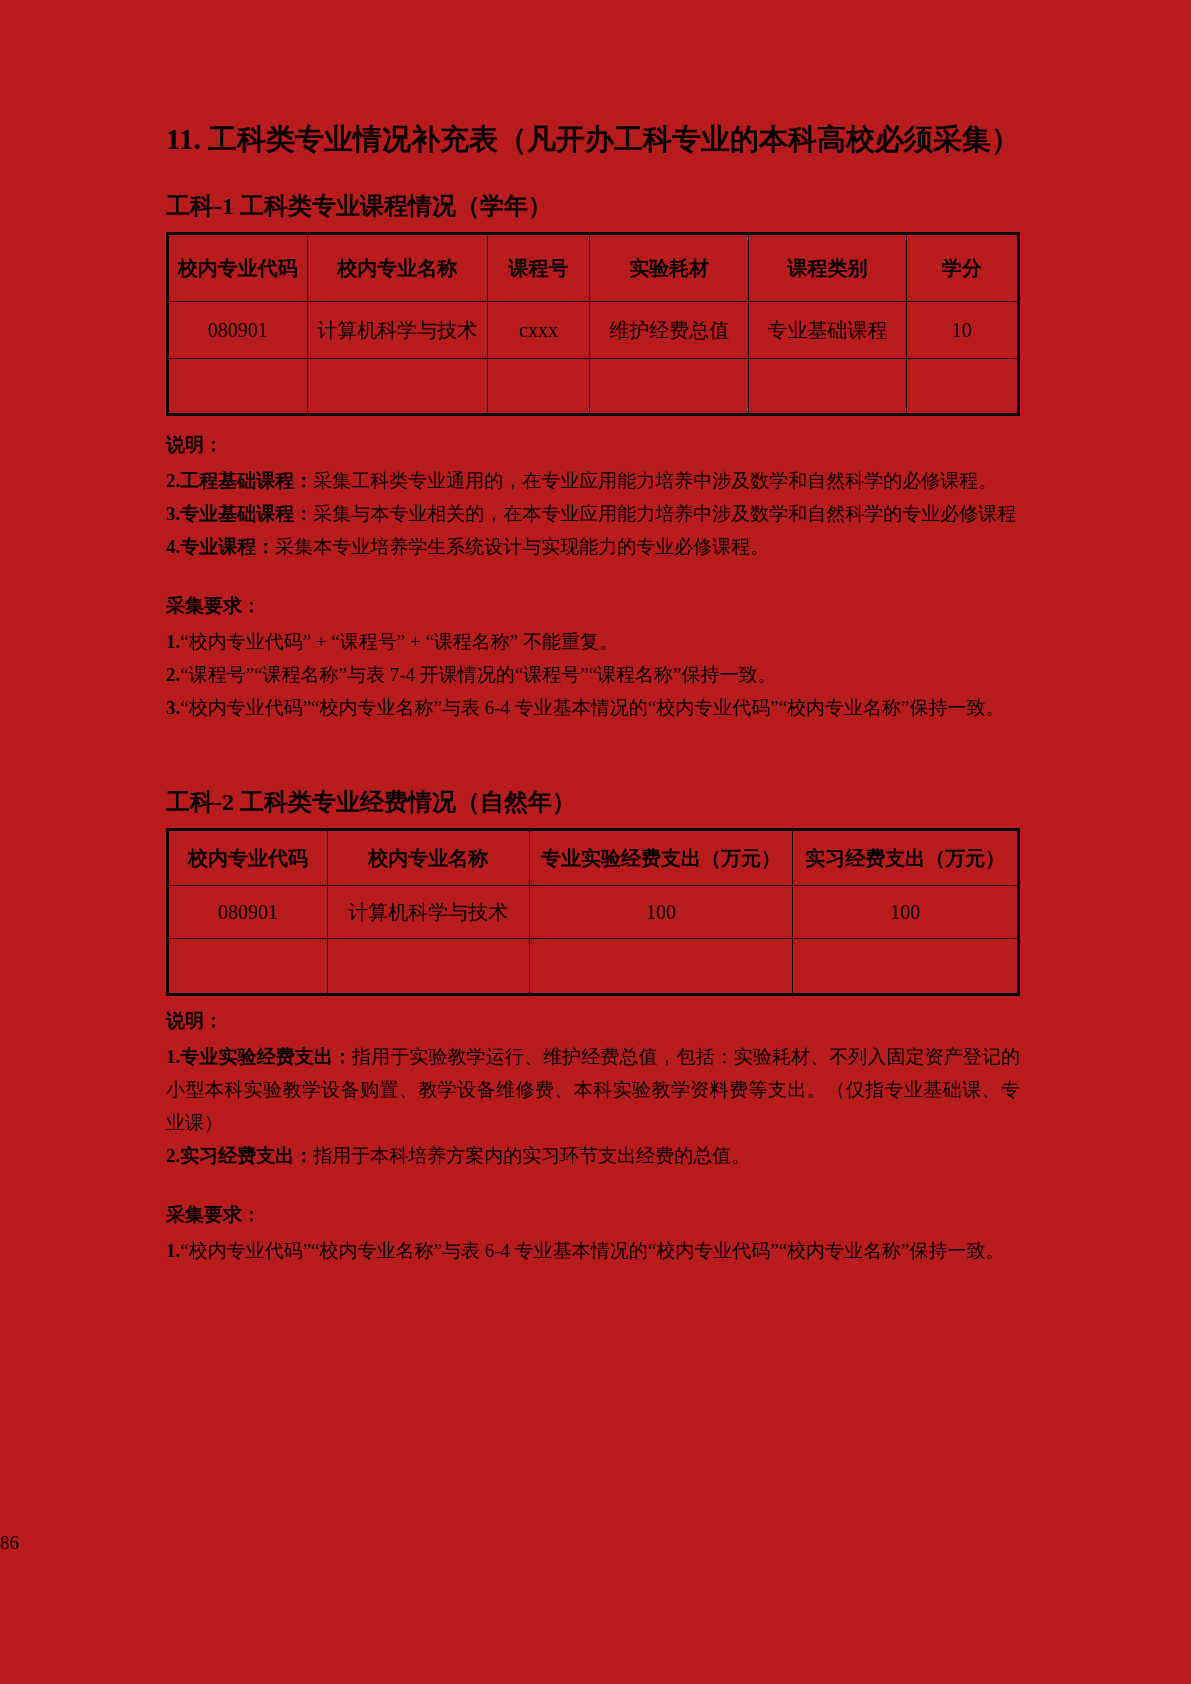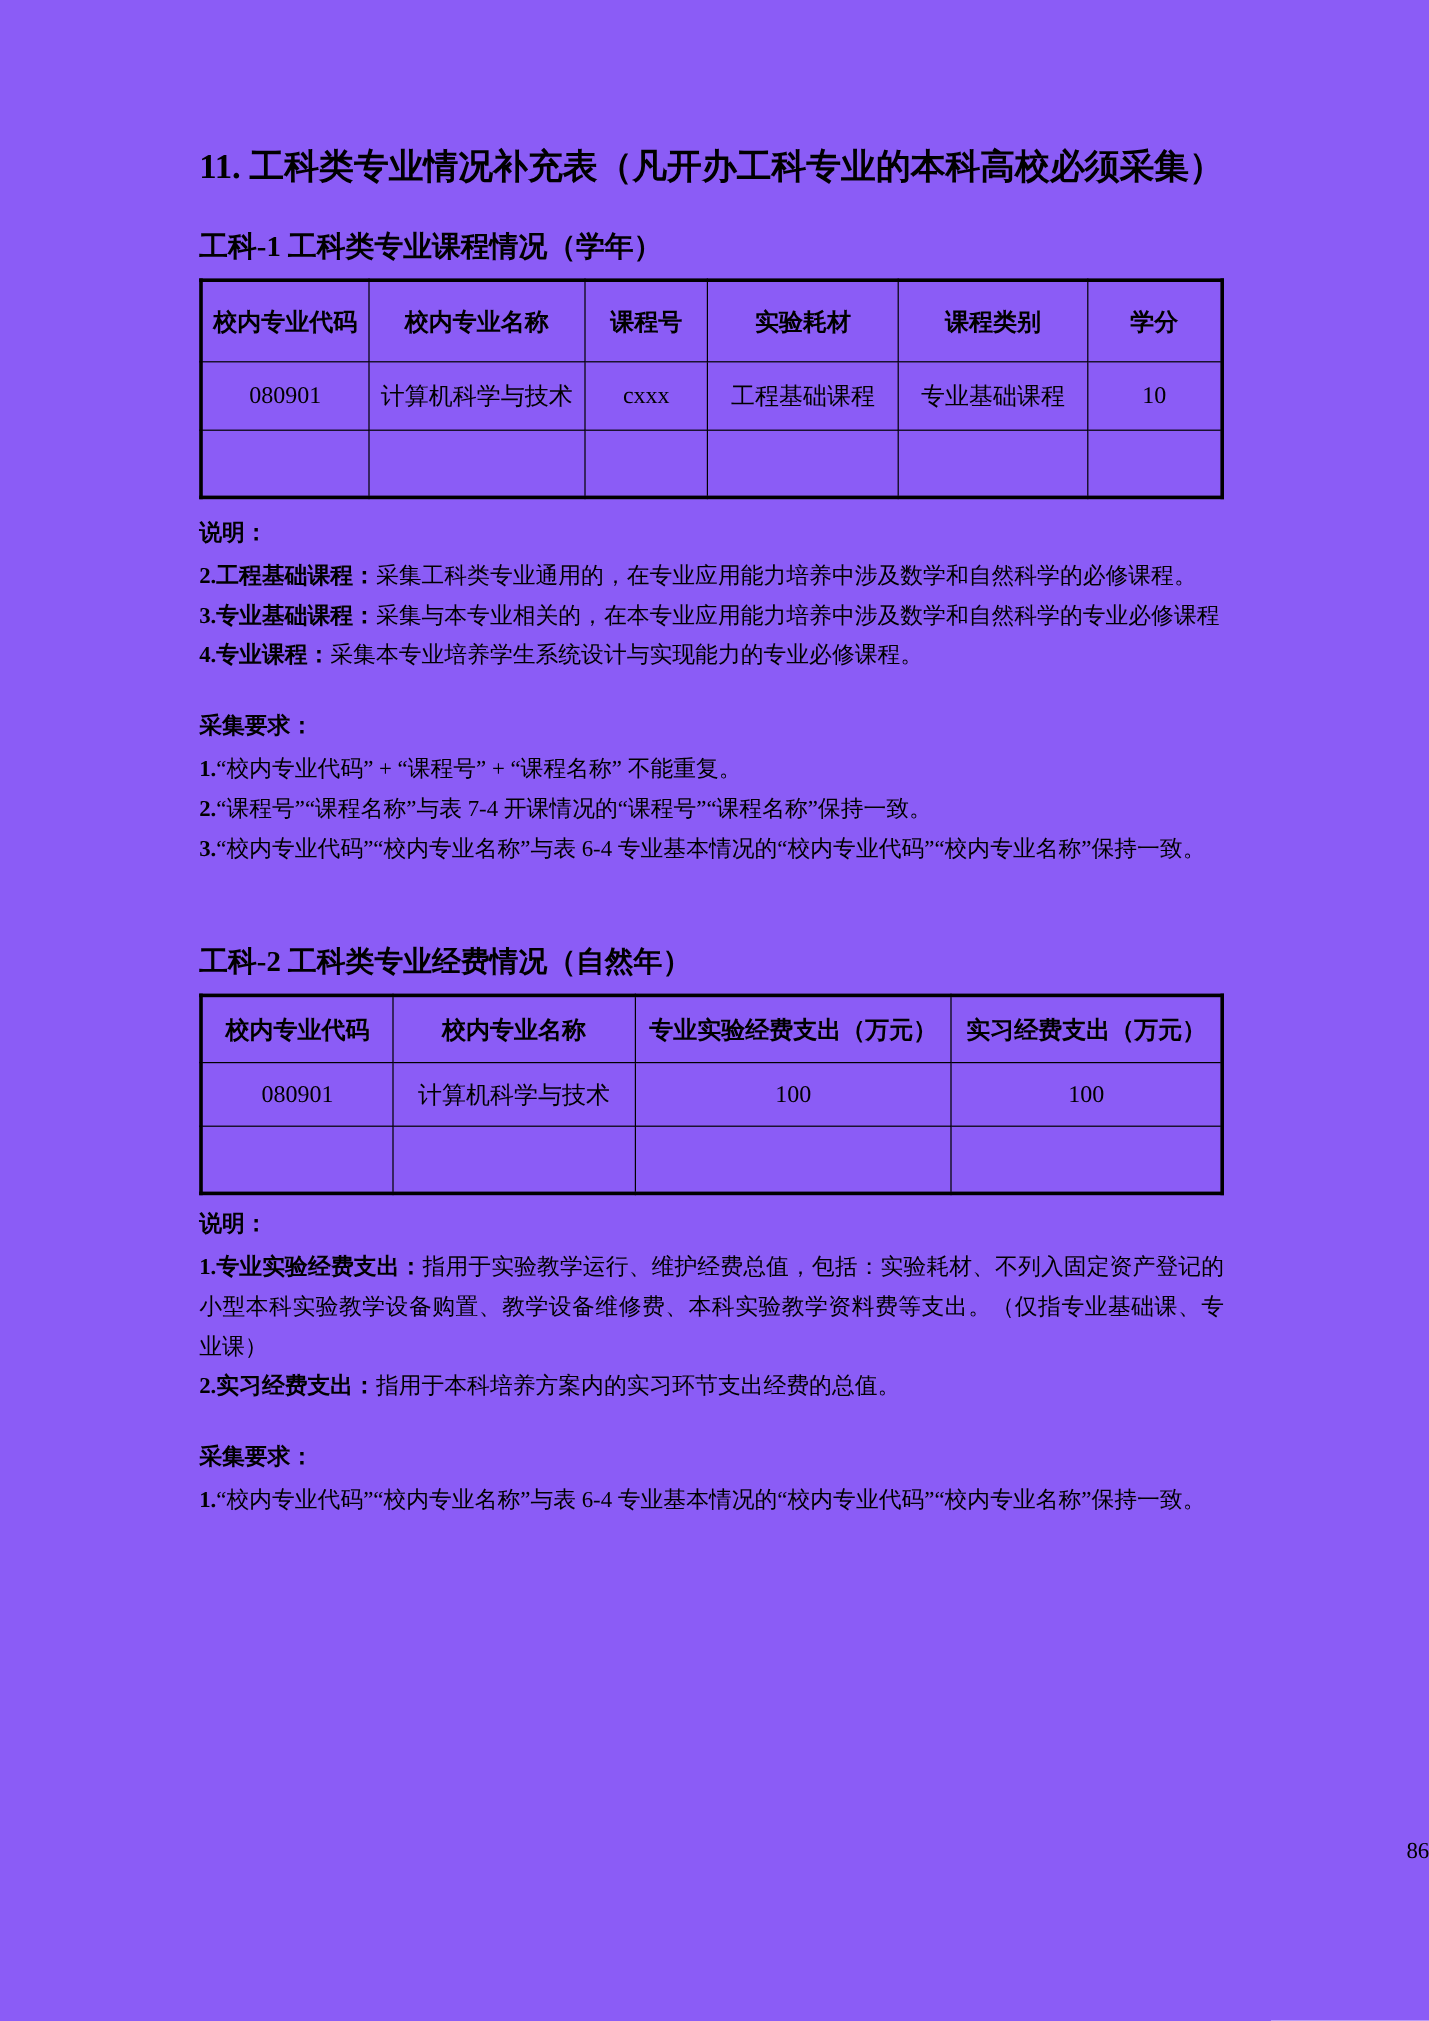--- a/index.html
+++ b/index.html
@@ -6,21 +6,21 @@
     margin: 0;
     padding: 0;
     background: #ffffff;
     color: #000000;
     font-family: "Liberation Serif", "DejaVu Serif", serif;
   }
   .page {
     position: relative;
     width: 1191px;
     height: 1684px;
-    background: #8b5cf6;
+    background: #b91c1c;
     overflow: hidden;
   }
   .content {
     position: absolute;
     left: 166px;
     top: 118px;
     width: 854px;
   }
   .doc-title {
     font-size: 29px;
@@ -75,21 +75,21 @@
     font-weight: bold;
     margin: 30px 0 6px 0;
     line-height: 26px;
   }
   .section-gap { height: 62px; }
   .page-number {
     position: absolute;
     top: 1532px;
     left: 0;
     width: 100%;
-    text-align: right;
+    text-align: left;
     font-size: 19px;
   }
 </style>
 </head>
 <body>
 
 <div class="page">
   <div class="content">
 
     <h1 class="doc-title">11. 工科类专业情况补充表（凡开办工科专业的本科高校必须采集）</h1>
@@ -111,21 +111,21 @@
         <th>校内专业名称</th>
         <th>课程号</th>
         <th>实验耗材</th>
         <th>课程类别</th>
         <th>学分</th>
       </tr>
       <tr class="t1-row">
         <td>080901</td>
         <td>计算机科学与技术</td>
         <td>cxxx</td>
-        <td>工程基础课程</td>
+        <td>维护经费总值</td>
         <td>专业基础课程</td>
         <td>10</td>
       </tr>
       <tr class="t1-empty">
         <td></td>
         <td></td>
         <td></td>
         <td></td>
         <td></td>
         <td></td>

